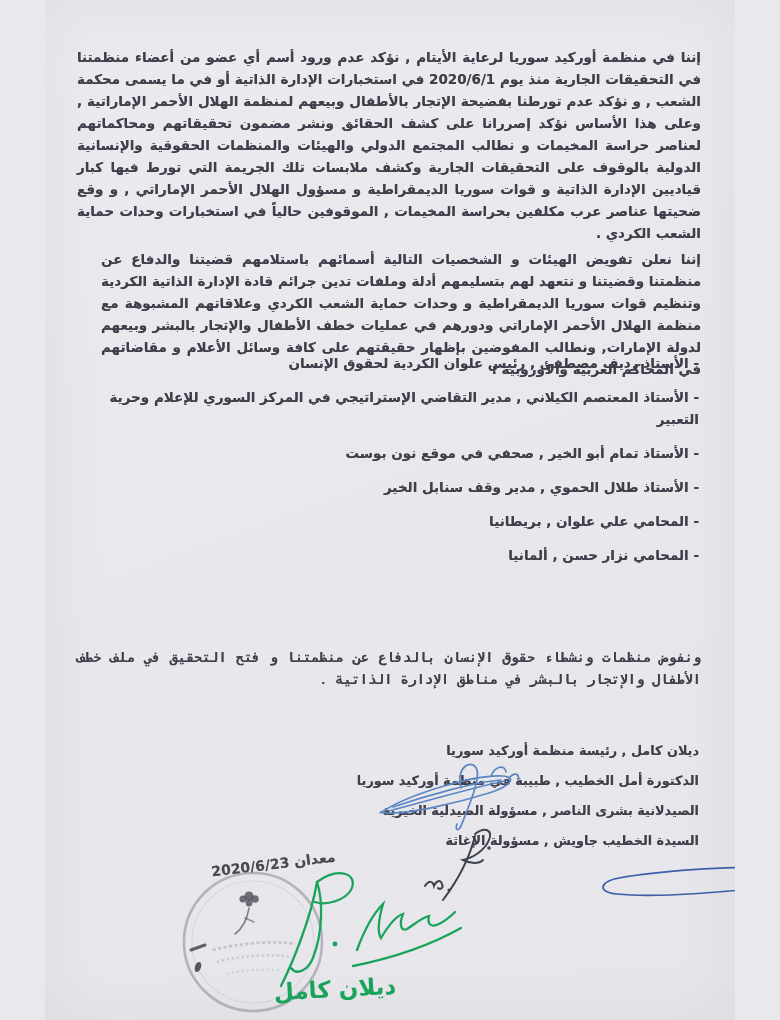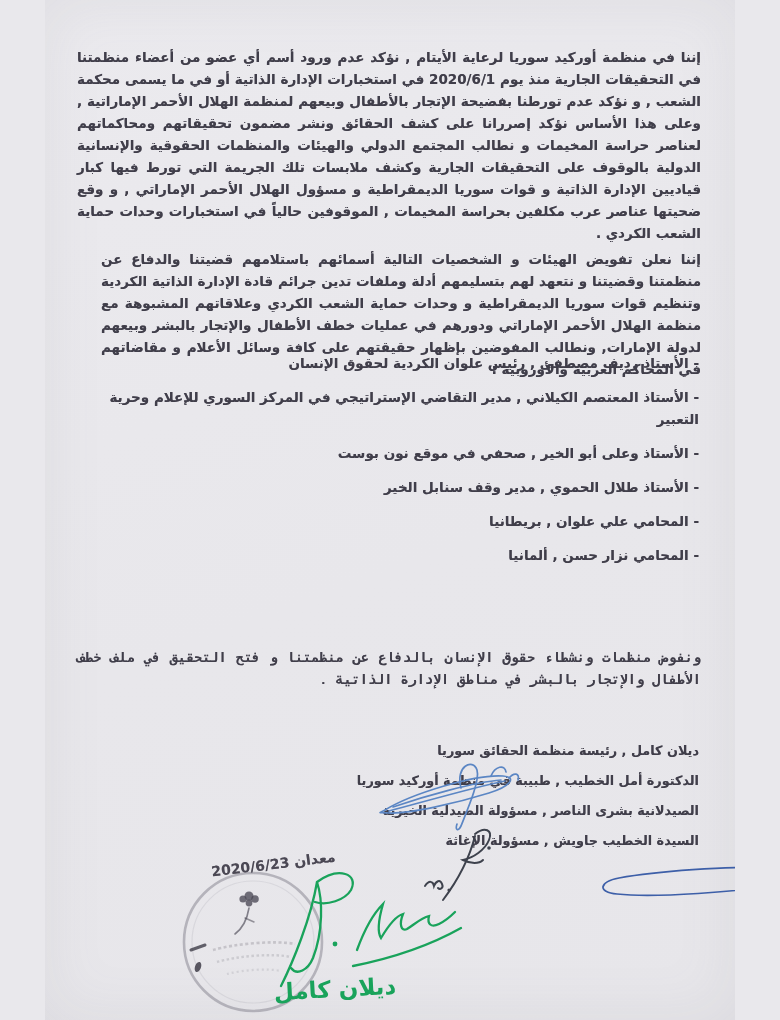--- a/index.html
+++ b/index.html
@@ -53,30 +53,30 @@
 
 <div class="page">
 
   <div class="para" id="p1">إننا في منظمة أوركيد سوريا لرعاية الأيتام , نؤكد عدم ورود أسم أي عضو من أعضاء منظمتنا في التحقيقات الجارية منذ يوم 2020/6/1 في استخبارات الإدارة الذاتية أو في ما يسمى محكمة الشعب , و نؤكد عدم تورطنا بفضيحة الإتجار بالأطفال وبيعهم لمنظمة الهلال الأحمر الإماراتية , وعلى هذا الأساس نؤكد إصررانا على كشف الحقائق ونشر مضمون تحقيقاتهم ومحاكماتهم لعناصر حراسة المخيمات و نطالب المجتمع الدولي والهيئات والمنظمات الحقوقية والإنسانية الدولية بالوقوف على التحقيقات الجارية وكشف ملابسات تلك الجريمة التي تورط فيها كبار قياديين الإدارة الذاتية و قوات سوريا الديمقراطية و مسؤول الهلال الأحمر الإماراتي , و وقع ضحيتها عناصر عرب مكلفين بحراسة المخيمات , الموقوفين حالياً في استخبارات وحدات حماية الشعب الكردي .</div>
 
   <div class="para" id="p2">إننا نعلن تفويض الهيئات و الشخصيات التالية أسمائهم باستلامهم قضيتنا والدفاع عن منظمتنا وقضيتنا و نتعهد لهم بتسليمهم أدلة وملفات تدين جرائم قادة الإدارة الذاتية الكردية وتنظيم قوات سوريا الديمقراطية و وحدات حماية الشعب الكردي وعلاقاتهم المشبوهة مع منظمة الهلال الأحمر الإماراتي ودورهم في عمليات خطف الأطفال والإتجار بالبشر وبيعهم لدولة الإمارات, ونطالب المفوضين بإظهار حقيقتهم على كافة وسائل الأعلام و مقاضاتهم في المحاكم العربية والأوروبية :</div>
 
   <div class="delegates">
     <div class="delegate">- الأستاذ رديف مصطفى , رئيس علوان الكردية لحقوق الإنسان</div>
     <div class="delegate">- الأستاذ المعتصم الكيلاني , مدير التقاضي الإستراتيجي في المركز السوري للإعلام وحرية التعبير</div>
-    <div class="delegate">- الأستاذ وعلى أبو الخير , صحفي في موقع نون بوست</div>
+    <div class="delegate">- الأستاذ تمام أبو الخير , صحفي في موقع نون بوست</div>
     <div class="delegate">- الأستاذ طلال الحموي , مدير وقف سنابل الخير</div>
     <div class="delegate">- المحامي علي علوان , بريطانيا</div>
     <div class="delegate">- المحامي نزار حسن , ألمانيا</div>
   </div>
 
   <div class="para" id="closing">ونفوض منظمات ونشطاء حقوق الإنسان بالدفاع عن منظمتنا و فتح التحقيق في ملف خطف الأطفال والإتجار بالبشر في مناطق الإدارة الذاتية .</div>
 
   <div class="signatories">
-    <div>ديلان كامل , رئيسة منظمة الحقائق سوريا</div>
+    <div>ديلان كامل , رئيسة منظمة أوركيد سوريا</div>
     <div>الدكتورة أمل الخطيب , طبيبة في منظمة أوركيد سوريا</div>
     <div>الصيدلانية بشرى الناصر , مسؤولة الصيدلية الخيرية</div>
     <div>السيدة الخطيب جاويش , مسؤولة الإغاثة</div>
   </div>
 
   <div class="sig" id="sig-blue-scribble">
     <svg width="148" height="82" viewBox="0 0 148 82" fill="none" stroke="#5b86c4" stroke-width="1.7" stroke-linecap="round">
       <path d="M10,56 C36,40 100,20 128,22 C142,23 136,32 114,39 C82,49 34,60 14,59 C4,58 2,60 10,56"></path>
       <path d="M18,53 C50,42 100,28 126,26"></path>
       <path d="M14,57 C48,48 104,32 130,27"></path>

